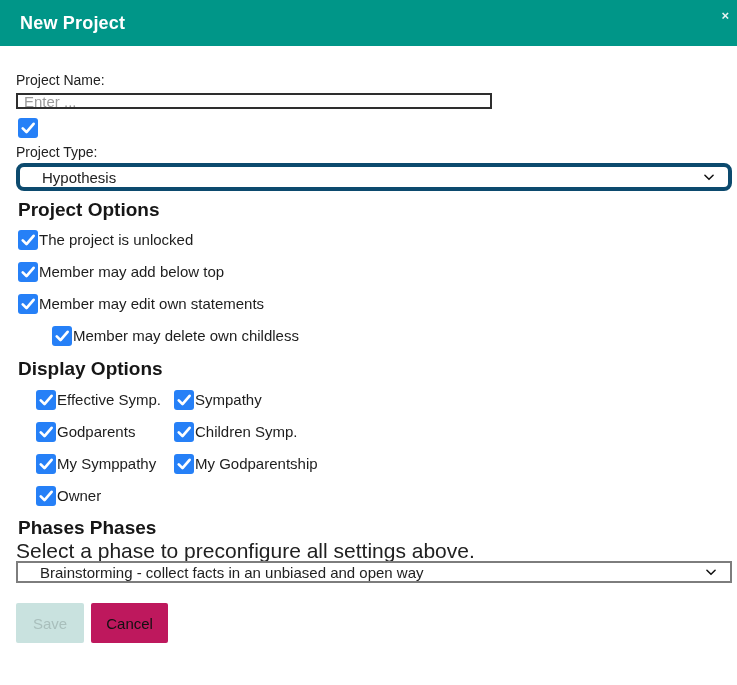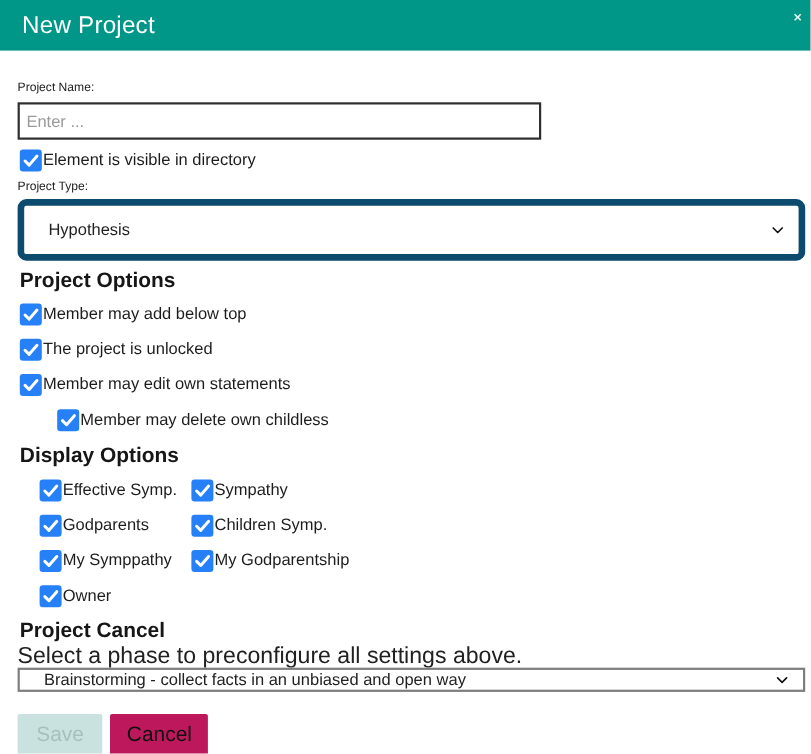--- a/index.html
+++ b/index.html
@@ -15,45 +15,45 @@
   .modal-header {
     position: relative;
     height: 46px;
     background: #009688;
     display: flex;
     align-items: center;
     padding-left: 20px;
   }
   .modal-title {
     color: #ffffff;
-    font-size: 22px;
-    font-weight: 400;
+    font-size: 18px;
+    font-weight: 700;
     letter-spacing: 0.2px;
   }
   .close-btn {
     position: absolute;
     top: 9px;
     right: 8px;
     color: #e8f4f2;
     font-size: 13px;
     font-weight: bold;
     line-height: 13px;
     cursor: pointer;
   }
 
   
   .content { padding: 26px 0 0 16px; }
 
-  .field-label { font-size: 11px; line-height: 17px; color: #212121; }
+  .field-label { font-size: 14px; line-height: 17px; color: #212121; }
 
   .text-input {
     display: block;
     margin-top: 4px;
     width: 476px;
-    height: 34px;
+    height: 16px;
     border: 2px solid #2e2e2e;
     border-radius: 0;
     padding: 0 6px;
     font-family: "Liberation Sans", sans-serif;
     font-size: 15px;
     color: #1d1d1d;
     outline: none;
   }
   .text-input::placeholder { color: #9a9a9a; opacity: 1; }
 
@@ -78,22 +78,22 @@
   .cb-label { font-size: 15px; line-height: 20px; color: #1d1d1d; margin-left: 1px; white-space: nowrap; }
 
   .row-visible { margin-top: 9px; }
   .row-type-label { margin-top: 6px; }
 
   
   .select-box {
     position: relative;
     margin-top: 2px;
     width: 716px;
-    height: 56px;
-    border: 6px solid #0c4a6e;
+    height: 28px;
+    border: 4px solid #0c4a6e;
     border-radius: 8px;
     display: flex;
     align-items: center;
     padding: 0 30px 0 22px;
     background: #ffffff;
     cursor: pointer;
   }
   .select-box .select-value { font-size: 15px; color: #222222; white-space: nowrap; overflow: hidden; }
   .select-box .chevron {
     position: absolute;
@@ -134,21 +134,21 @@
 
   .phases-desc { font-size: 21px; color: #212121; margin-top: 5px; line-height: 17px; }
 
   
   .button-row { margin-top: 20px; display: flex; align-items: center; }
   .btn {
     height: 40px;
     border: none;
     border-radius: 2px;
     font-family: "Liberation Sans", sans-serif;
-    font-size: 19px;
+    font-size: 15px;
     cursor: pointer;
   }
   .btn-save {
     background: #c9e2df;
     color: #a9bfbc;
     padding: 0 17px;
     cursor: default;
   }
   .btn-cancel {
     background: #be185d;
@@ -169,50 +169,49 @@
 
   <div class="field-label">Project Name:</div>
   <input class="text-input" type="text" placeholder="Enter ..." style="">
 
   <div class="cb-row row-visible">
     <span class="checkbox">
       <svg viewBox="0 0 24 24">
           <path d="M5 12.5l5 5 9.5-11" stroke="#ffffff" stroke-width="3.6" fill="none" stroke-linecap="round" stroke-linejoin="round"></path>
         </svg>
     </span>
-    <span class="cb-label">Element is visible in directory</span>
   </div>
 
   <div class="field-label row-type-label">Project Type:</div>
   <div class="select-box">
     <span class="select-value">Hypothesis</span>
     <span class="chevron">
       <svg viewBox="0 0 24 24">
           <path d="M5 9l7 7 7-7" stroke="#111" stroke-width="2.6" fill="none" stroke-linecap="round" stroke-linejoin="round"></path>
         </svg>
     </span>
   </div>
 
   <div class="section-heading">Project Options</div>
   <div class="options-list">
     <div class="cb-row">
       <span class="checkbox">
         <svg viewBox="0 0 24 24">
             <path d="M5 12.5l5 5 9.5-11" stroke="#ffffff" stroke-width="3.6" fill="none" stroke-linecap="round" stroke-linejoin="round"></path>
           </svg>
       </span>
+      <span class="cb-label">The project is unlocked</span>
+    </div>
+    <div class="cb-row">
+      <span class="checkbox">
+        <svg viewBox="0 0 24 24">
+            <path d="M5 12.5l5 5 9.5-11" stroke="#ffffff" stroke-width="3.6" fill="none" stroke-linecap="round" stroke-linejoin="round"></path>
+          </svg>
+      </span>
       <span class="cb-label">Member may add below top</span>
-    </div>
-    <div class="cb-row">
-      <span class="checkbox">
-        <svg viewBox="0 0 24 24">
-            <path d="M5 12.5l5 5 9.5-11" stroke="#ffffff" stroke-width="3.6" fill="none" stroke-linecap="round" stroke-linejoin="round"></path>
-          </svg>
-      </span>
-      <span class="cb-label">The project is unlocked</span>
     </div>
     <div class="cb-row">
       <span class="checkbox">
         <svg viewBox="0 0 24 24">
             <path d="M5 12.5l5 5 9.5-11" stroke="#ffffff" stroke-width="3.6" fill="none" stroke-linecap="round" stroke-linejoin="round"></path>
           </svg>
       </span>
       <span class="cb-label">Member may edit own statements</span>
     </div>
     <div class="cb-row">
@@ -278,21 +277,21 @@
     <div class="cb-row">
       <span class="checkbox">
         <svg viewBox="0 0 24 24">
             <path d="M5 12.5l5 5 9.5-11" stroke="#ffffff" stroke-width="3.6" fill="none" stroke-linecap="round" stroke-linejoin="round"></path>
           </svg>
       </span>
       <span class="cb-label">Owner</span>
     </div>
   </div>
 
-  <div class="section-heading" style="margin-top:13px">Project Cancel</div>
+  <div class="section-heading" style="margin-top:13px">Phases Phases</div>
   <div class="phases-desc">Select a phase to preconfigure all settings above.</div>
   <div class="select-box phase-select">
     <span class="select-value">Brainstorming - collect facts in an unbiased and open way</span>
     <span class="chevron">
       <svg viewBox="0 0 24 24">
           <path d="M5 9l7 7 7-7" stroke="#111" stroke-width="2.6" fill="none" stroke-linecap="round" stroke-linejoin="round"></path>
         </svg>
     </span>
   </div>
 

